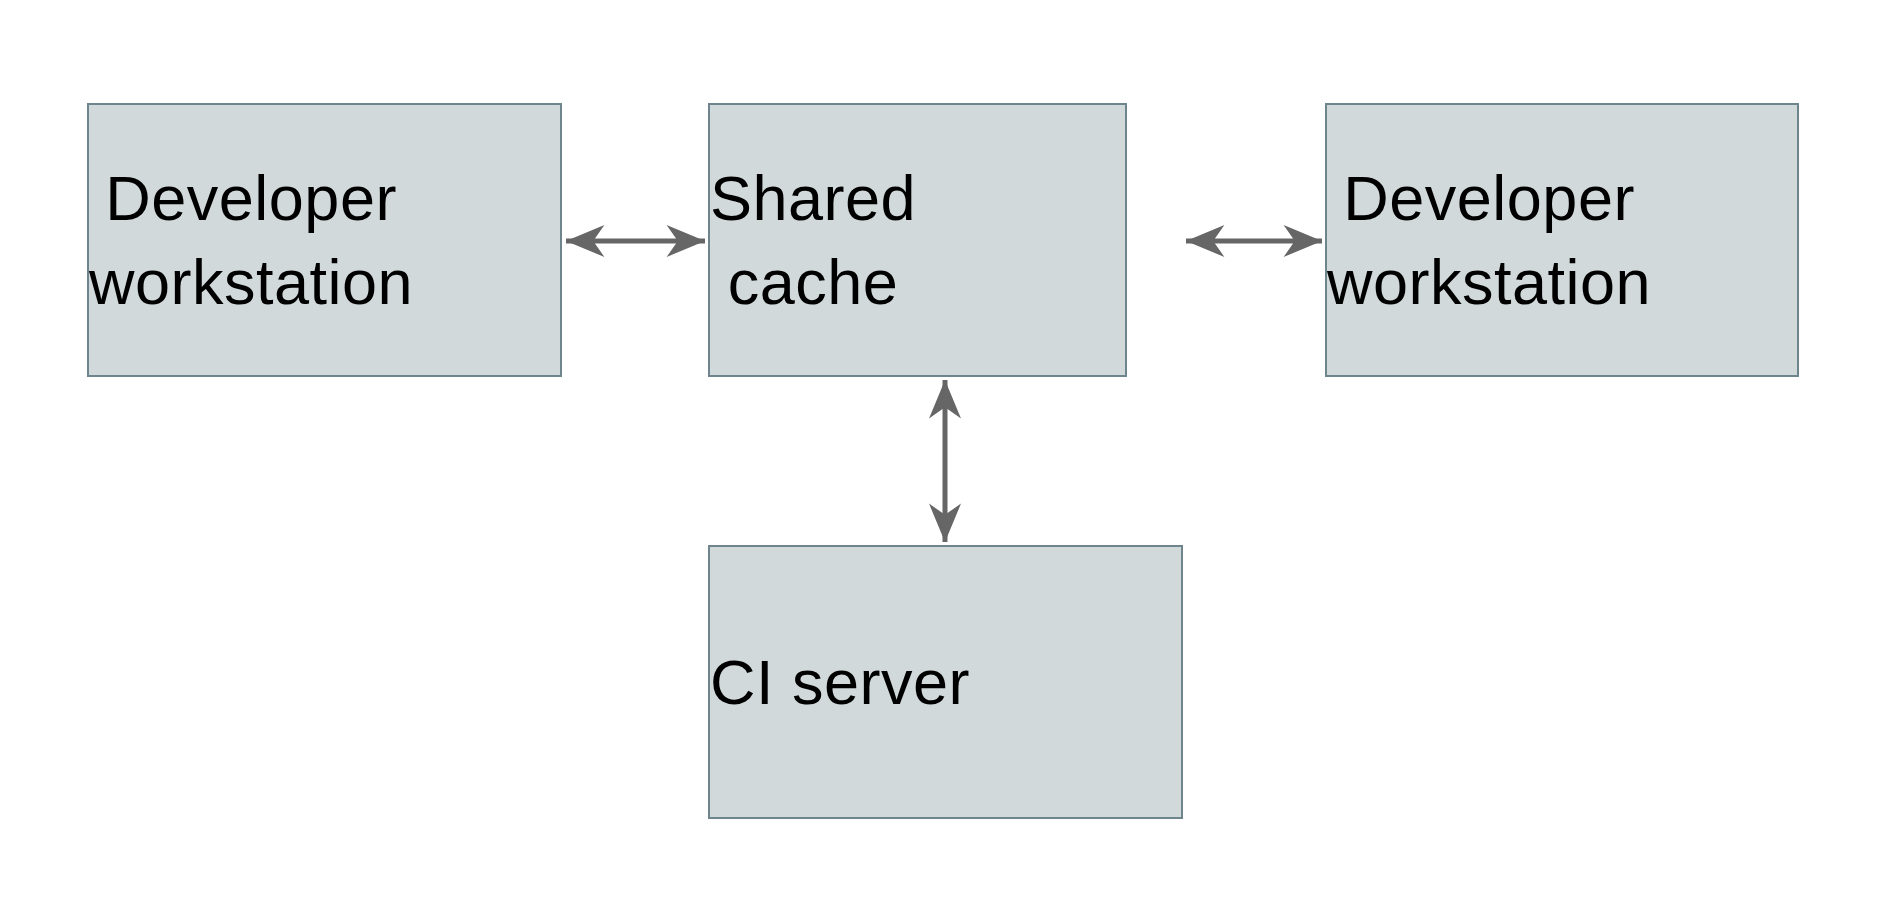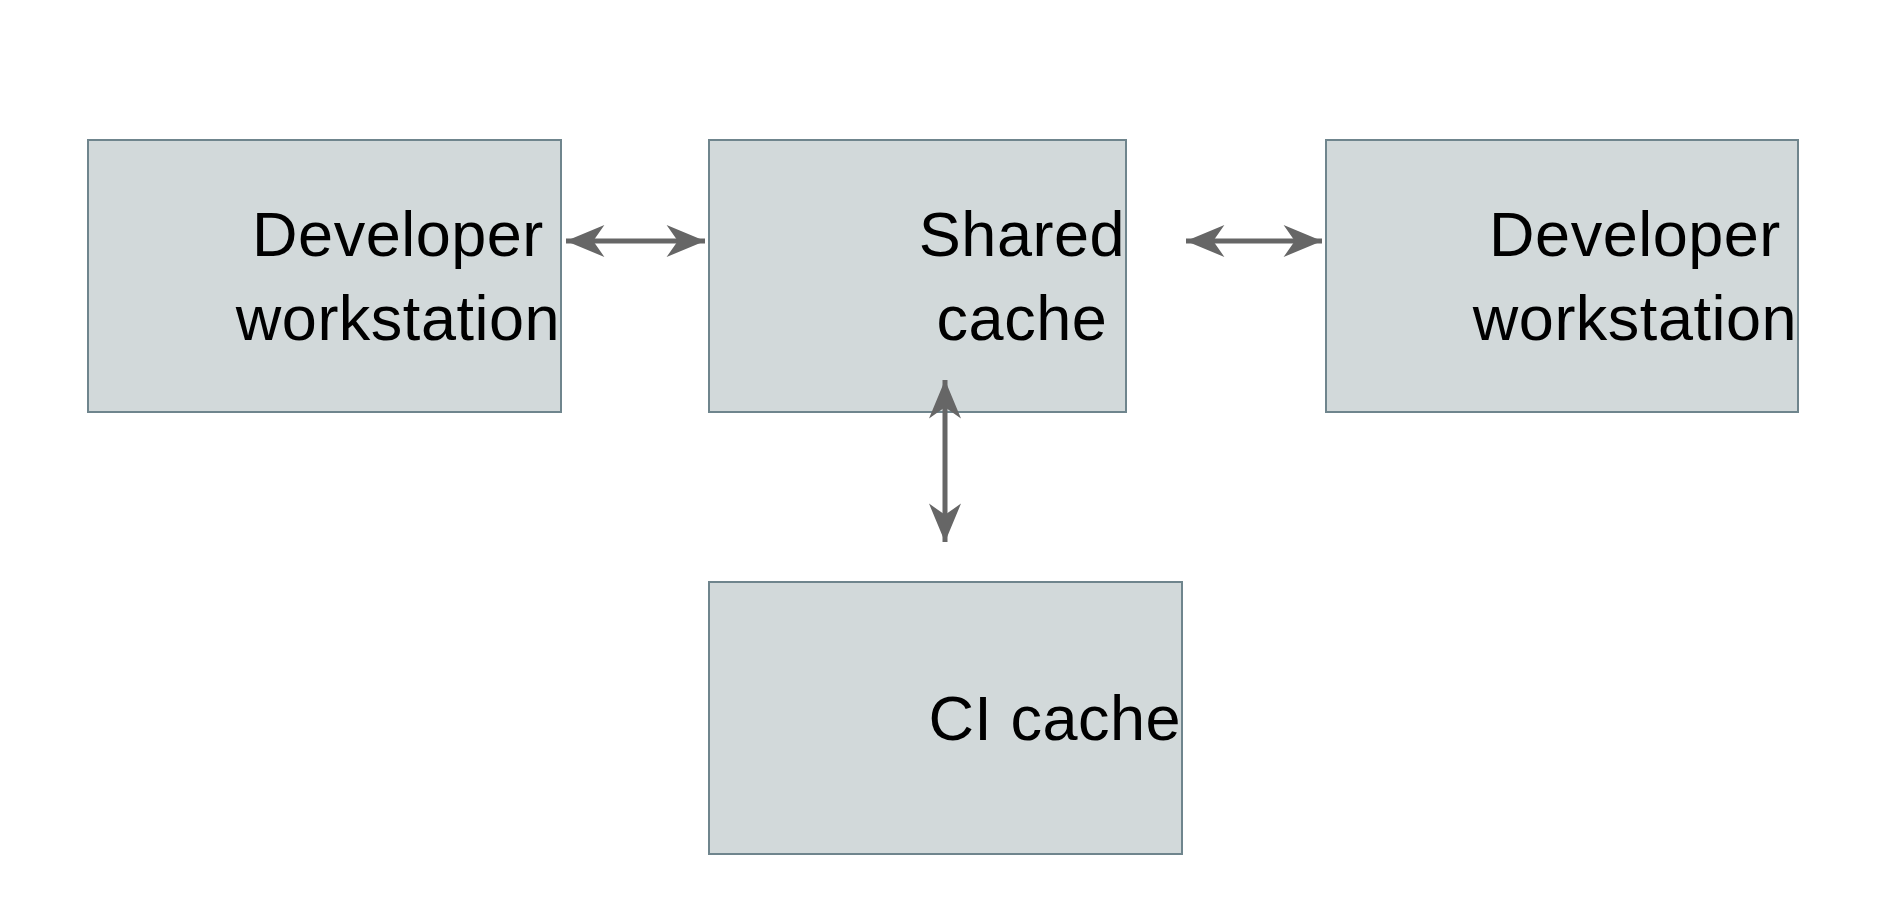--- a/index.html
+++ b/index.html
@@ -15,23 +15,22 @@
     font-family: "Liberation Sans", "DejaVu Sans", sans-serif;
     overflow: hidden;
   }
   .node {
     position: absolute;
     box-sizing: border-box;
     background: var(--node-fill, #d2d9da);
     border: 2px solid var(--node-border, #6f858d);
     display: flex;
     align-items: center;
-    justify-content: flex-end;
+    justify-content: flex-start;
     text-align: center;
-    margin-top: 36px;
   }
   .node-label {
     font-size: 63px;
     line-height: 84px;
     color: var(--text-color, #000000);
     white-space: pre-line;
     letter-spacing: 0.5px;
   }
   .node-dev-left   { left: 87px;   top: 103px; width: 475px; height: 274px; }
   .node-shared     { left: 708px;  top: 103px; width: 419px; height: 274px; }
@@ -68,21 +67,21 @@
     <span class="node-label">Shared
 cache</span>
   </div>
 
   <div class="node node-dev-right">
     <span class="node-label">Developer
 workstation</span>
   </div>
 
   <div class="node node-ci">
-    <span class="node-label">CI cache</span>
+    <span class="node-label">CI server</span>
   </div>
 
   <svg class="edges-overlay" viewBox="0 0 1900 922" xmlns="http://www.w3.org/2000/svg">
     <defs>
       <marker id="barb" viewBox="0 0 12 10" markerWidth="42" markerHeight="32" markerUnits="userSpaceOnUse" refX="12" refY="5" orient="auto-start-reverse">
         <path class="arrow-head" d="M0,0 L12,5 L0,10 L3.5,5 Z"></path>
       </marker>
     </defs>
 
     <line class="edge-line" x1="566" y1="241" x2="705" y2="241" marker-start="url(#barb)" marker-end="url(#barb)"></line>

